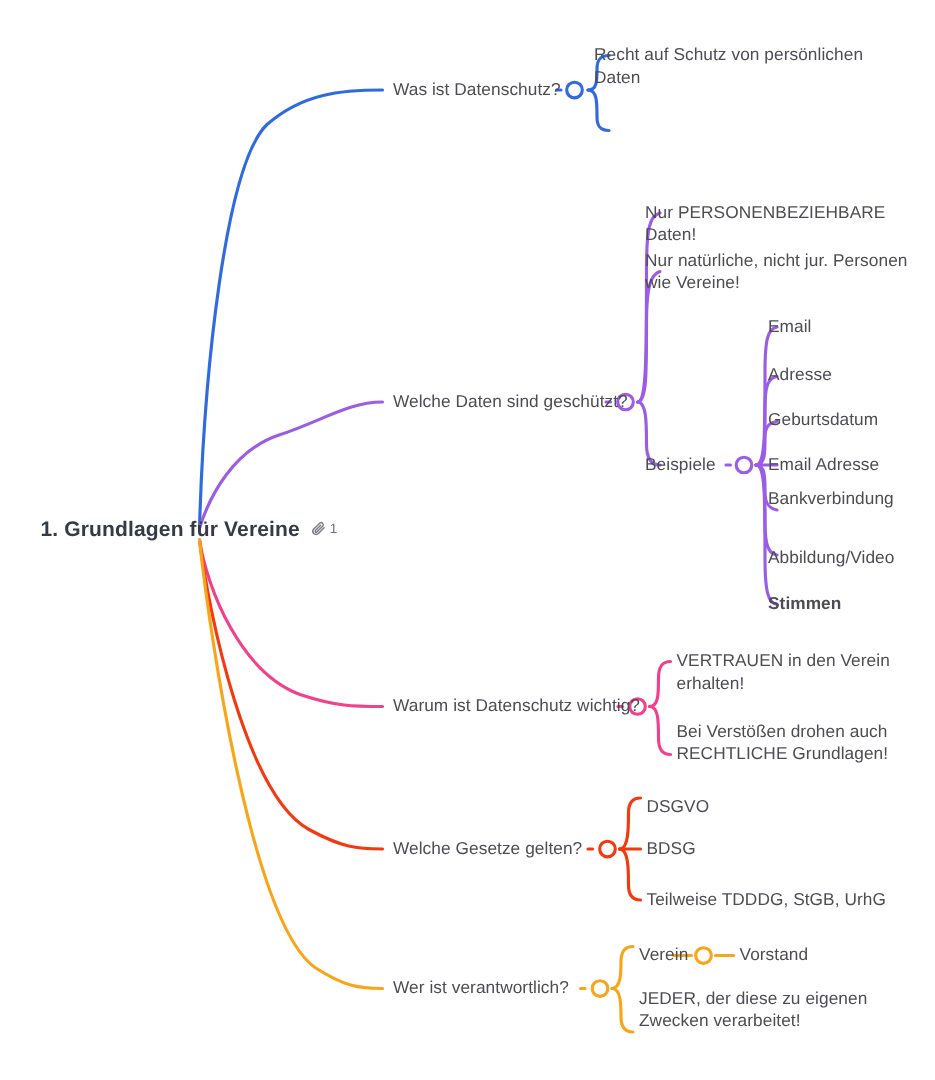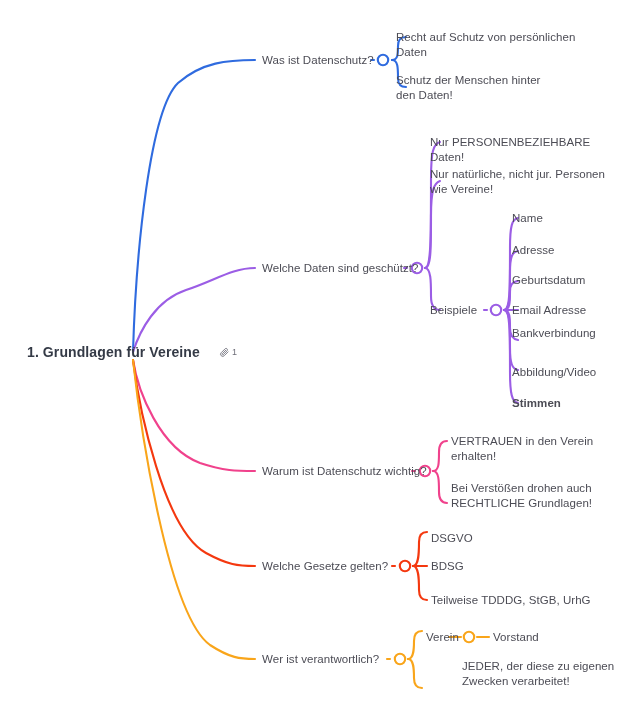--- a/index.html
+++ b/index.html
@@ -40,21 +40,21 @@
   }
   .node-label.lvl1 {
     font-size: 11.5px;
   }
   #root-node {
     position: absolute;
     left: 27px;
     top: 344px;
     display: flex;
     align-items: center;
-    gap: 19px;
+    gap: 7px;
   }
   #root-title {
     font-size: 14px;
     font-weight: bold;
     color: #343a46;
     letter-spacing: 0.1px;
     white-space: nowrap;
   }
   .attach-badge {
     display: flex;
@@ -136,31 +136,29 @@
       <svg width="11" height="11" viewBox="0 0 16 16" fill="none" stroke="#7b7b85" stroke-width="1.4" stroke-linecap="round" stroke-linejoin="round">
         <path d="M13.2 7.1 7.6 12.7a3.1 3.1 0 0 1-4.4-4.4l5.9-5.9a2.1 2.1 0 0 1 2.9 2.9l-5.9 5.9a1 1 0 0 1-1.4-1.4l5.2-5.2"></path>
       </svg>
       <span class="attach-count">1</span>
     </span>
   </div>
 
   <div class="node-label lvl1" style="left:262px; top:53px;">Was ist Datenschutz?</div>
   <div class="node-label" style="left:396px; top:30px;">Recht auf Schutz von persönlichen
 Daten</div>
-  <div class="node-label" style="left:396px; top:73px;">Schutz der Menschen hinter
-den Daten!</div>
 
   <div class="node-label lvl1" style="left:262px; top:261px;">Welche Daten sind geschützt?</div>
   <div class="node-label" style="left:430px; top:135px;">Nur PERSONENBEZIEHBARE
 Daten!</div>
   <div class="node-label" style="left:430px; top:167px;">Nur natürliche, nicht jur. Personen
 wie Vereine!</div>
   <div class="node-label" style="left:430px; top:303px;">Beispiele</div>
 
-  <div class="node-label" style="left:512px; top:211px;">Name</div>
+  <div class="node-label" style="left:512px; top:211px;">Email</div>
   <div class="node-label" style="left:512px; top:243px;">Adresse</div>
   <div class="node-label" style="left:512px; top:273px;">Geburtsdatum</div>
   <div class="node-label" style="left:512px; top:303px;">Email Adresse</div>
   <div class="node-label" style="left:512px; top:326px;">Bankverbindung</div>
   <div class="node-label" style="left:512px; top:365px;">Abbildung/Video</div>
   <div class="node-label" style="left:512px; top:396px;font-weight:bold;">Stimmen</div>
 
   <div class="node-label lvl1" style="left:262px; top:464px;">Warum ist Datenschutz wichtig?</div>
   <div class="node-label" style="left:451px; top:434px;">VERTRAUEN in den Verein
 erhalten!</div>
@@ -168,16 +166,16 @@
 RECHTLICHE Grundlagen!</div>
 
   <div class="node-label lvl1" style="left:262px; top:559px;">Welche Gesetze gelten?</div>
   <div class="node-label" style="left:431px; top:531px;">DSGVO</div>
   <div class="node-label" style="left:431px; top:559px;">BDSG</div>
   <div class="node-label" style="left:431px; top:593px;">Teilweise TDDDG, StGB, UrhG</div>
 
   <div class="node-label lvl1" style="left:262px; top:652px;">Wer ist verantwortlich?</div>
   <div class="node-label" style="left:426px; top:630px;">Verein</div>
   <div class="node-label" style="left:493px; top:630px;">Vorstand</div>
-  <div class="node-label" style="left:426px; top:659px;margin-left:36px;">JEDER, der diese zu eigenen
+  <div class="node-label" style="left:426px; top:659px;">JEDER, der diese zu eigenen
 Zwecken verarbeitet!</div>
 
 </div>
 
 </body></html>

